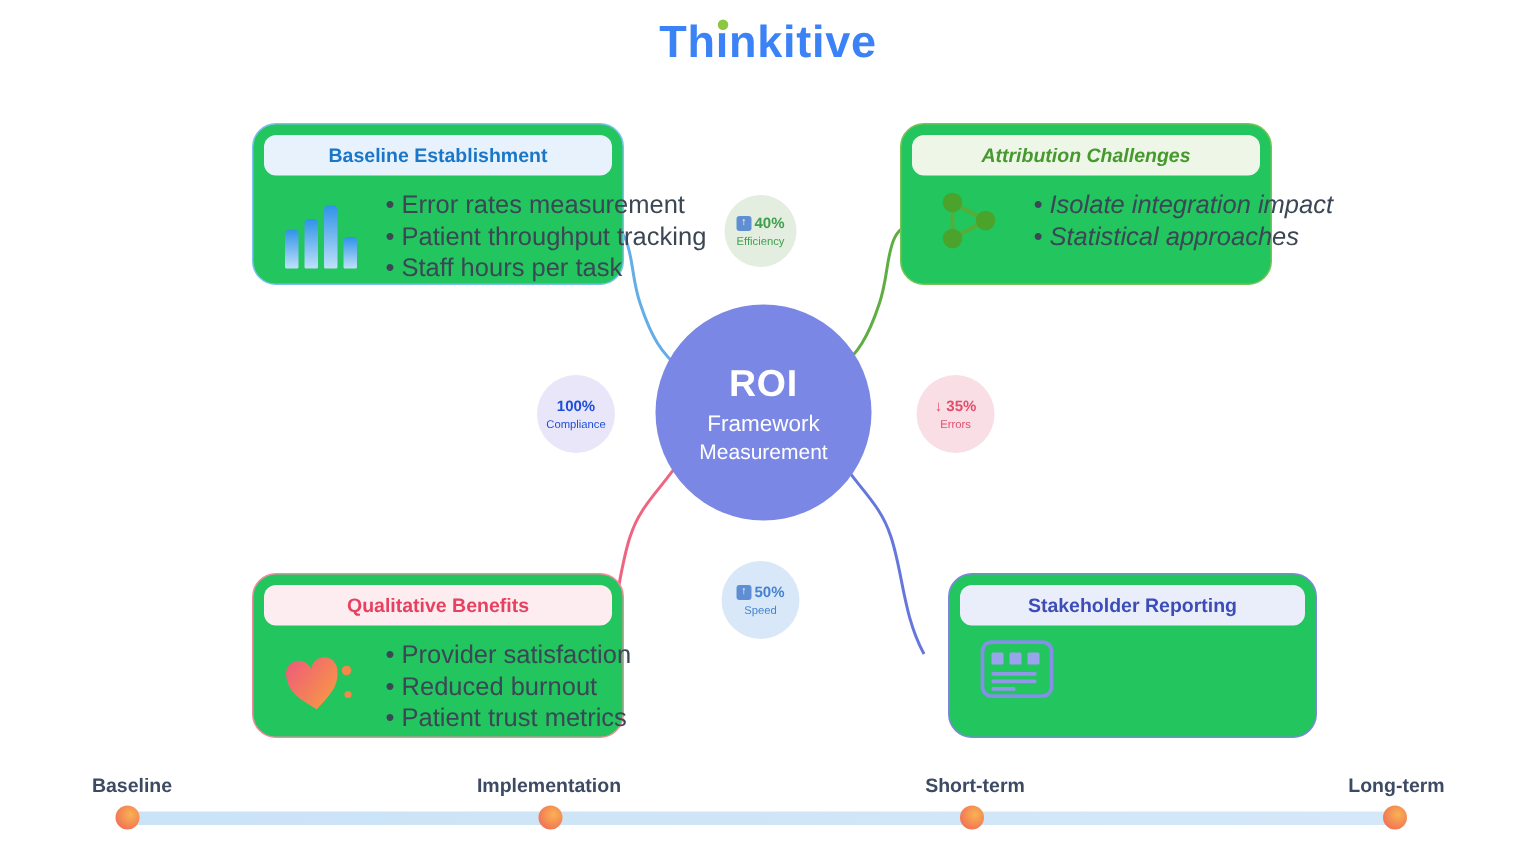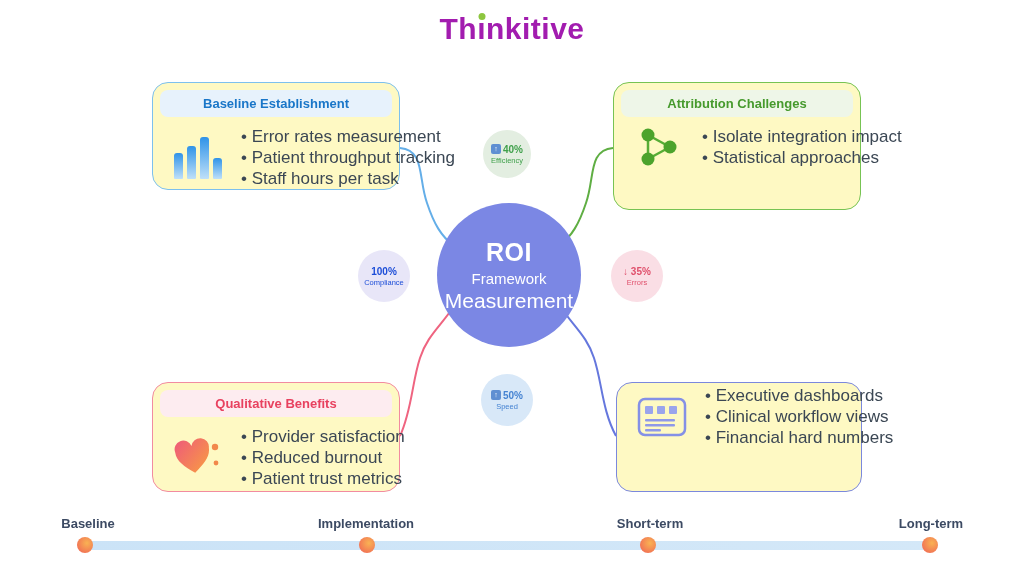--- a/index.html
+++ b/index.html
@@ -2,30 +2,30 @@
 <html><head>
 <meta charset="utf-8">
 <style>
   * { margin:0; padding:0; box-sizing:border-box; }
   html,body { background:#ffffff; }
   body { font-family:"Liberation Sans", sans-serif; }
   .canvas { position:relative; width:1024px; height:576px; background:#ffffff; overflow:hidden; }
 
   
   .logo { position:absolute; top:12px; left:0; width:1024px; text-align:center;
-          font-size:30px; font-weight:bold; color:#a21caf; letter-spacing:0.5px; }
+          font-size:30px; font-weight:bold; color:#3b82f6; letter-spacing:0.5px; }
   .logo .ipiece { position:relative; display:inline-block; }
   .logo .logo-dot { position:absolute; top:1px; left:50%; transform:translateX(-50%);
           width:7px; height:7px; border-radius:50%; background:#8dc63f; }
 
   
   .connectors { position:absolute; left:0; top:0; }
 
   
-  .card { position:absolute; width:248px; background:#fef9c3; border-radius:16px; }
+  .card { position:absolute; width:248px; background:#22c55e; border-radius:16px;margin-left:16px; }
   .card-header { margin:7px; padding:6px 4px; text-align:center; font-size:13px;
                  font-weight:bold; border-radius:8px; }
   .card-body { display:flex; align-items:center; padding:2px 10px 8px 16px; }
   .items { list-style:none; margin-left:14px; }
   .items li { font-size:17px; color:#3b4754; line-height:21px; white-space:nowrap; }
   .items li::before { content:"• "; }
 
   .card-blue   { border:1.5px solid #7cc0ee; }
   .card-blue .card-header   { background:#e7f2fc; color:#1976c8; }
   .card-green  { border:1.5px solid #77c353; }
@@ -42,21 +42,21 @@
                background:linear-gradient(180deg,#2f93e8,#bfe0f9); }
   .bars .b1 { height:26px; } .bars .b2 { height:33px; }
   .bars .b3 { height:42px; } .bars .b4 { height:21px; }
 
   
   .center-circle { position:absolute; left:437px; top:203px; width:144px; height:144px;
                    border-radius:50%; background:#7b87e4; color:#ffffff;
                    display:flex; flex-direction:column; align-items:center; justify-content:center; }
   .center-circle .l1 { font-size:25px; font-weight:bold; letter-spacing:0.5px;text-align:right; }
   .center-circle .l2 { font-size:15px; margin-top:3px; }
-  .center-circle .l3 { font-size:21px; margin-top:2px; }
+  .center-circle .l3 { font-size:14px; margin-top:2px; }
 
   
   .badge { position:absolute; border-radius:50%; display:flex; flex-direction:column;
            align-items:center; justify-content:center; text-align:center; }
   .badge .val { font-size:10px; font-weight:bold; display:flex; align-items:center; gap:2px; }
   .badge .lbl { font-size:7.5px; margin-top:1px; }
   .badge-efficiency { left:483px; top:130px; width:48px; height:48px; background:#e3eee1; color:#3fa04b; }
   .badge-compliance { left:358px; top:250px; width:52px; height:52px; background:#e8e6f8; color:#1d4ed8; }
   .badge-errors     { left:611px; top:250px; width:52px; height:52px; background:#fadee5; color:#e0506c; }
   .badge-speed      { left:481px; top:374px; width:52px; height:52px; background:#d8e8f8; color:#4583d2; }
@@ -98,21 +98,21 @@
           </div>
       </div>
       <ul class="items">
         <li>Error rates measurement</li>
         <li>Patient throughput tracking</li>
         <li>Staff hours per task</li>
       </ul>
     </div>
   </div>
 
-  <div class="card card-green" style="left:613px; top:82px; height:128px;">
+  <div class="card card-green" style="left:584px; top:82px; height:108px;font-style:italic;">
     <div class="card-header">Attribution Challenges</div>
     <div class="card-body">
       <div class="icon-wrap">
         <svg width="44" height="42" viewBox="0 0 44 42">
           <line x1="11" y1="9" x2="11" y2="33" stroke="#57ad35" stroke-width="2.5"></line>
           <line x1="11" y1="9" x2="33" y2="21" stroke="#57ad35" stroke-width="2.5"></line>
           <line x1="11" y1="33" x2="33" y2="21" stroke="#57ad35" stroke-width="2.5"></line>
           <circle cx="11" cy="9" r="6.5" fill="#4ca32c"></circle>
           <circle cx="11" cy="33" r="6.5" fill="#4ca32c"></circle>
           <circle cx="33" cy="21" r="6.5" fill="#4ca32c"></circle>
@@ -145,37 +145,33 @@
       </div>
       <ul class="items">
         <li>Provider satisfaction</li>
         <li>Reduced burnout</li>
         <li>Patient trust metrics</li>
       </ul>
     </div>
   </div>
 
   <div class="card card-indigo" style="left:616px; top:382px; width:246px; height:110px;">
+    <div class="card-header">Stakeholder Reporting</div>
     <div class="card-body">
       <div class="icon-wrap">
         <svg width="50" height="40" viewBox="0 0 50 40">
           <rect x="2" y="2" width="46" height="36" rx="6" fill="none" stroke="#8490e6" stroke-width="2.5"></rect>
           <rect x="8" y="9" width="8" height="8" rx="1" fill="#9aa4ec"></rect>
           <rect x="20" y="9" width="8" height="8" rx="1" fill="#9aa4ec"></rect>
           <rect x="32" y="9" width="8" height="8" rx="1" fill="#9aa4ec"></rect>
           <rect x="8" y="22" width="30" height="2.5" rx="1" fill="#8f99e8"></rect>
           <rect x="8" y="27" width="30" height="2.5" rx="1" fill="#8f99e8"></rect>
           <rect x="8" y="32" width="16" height="2.5" rx="1" fill="#8f99e8"></rect>
         </svg>
       </div>
-      <ul class="items">
-        <li>Executive dashboards</li>
-        <li>Clinical workflow views</li>
-        <li>Financial hard numbers</li>
-      </ul>
     </div>
   </div>
 
   <div class="center-circle">
     <div class="l1">ROI</div>
     <div class="l2">Framework</div>
     <div class="l3">Measurement</div>
   </div>
 
   <div class="badge badge-efficiency">

